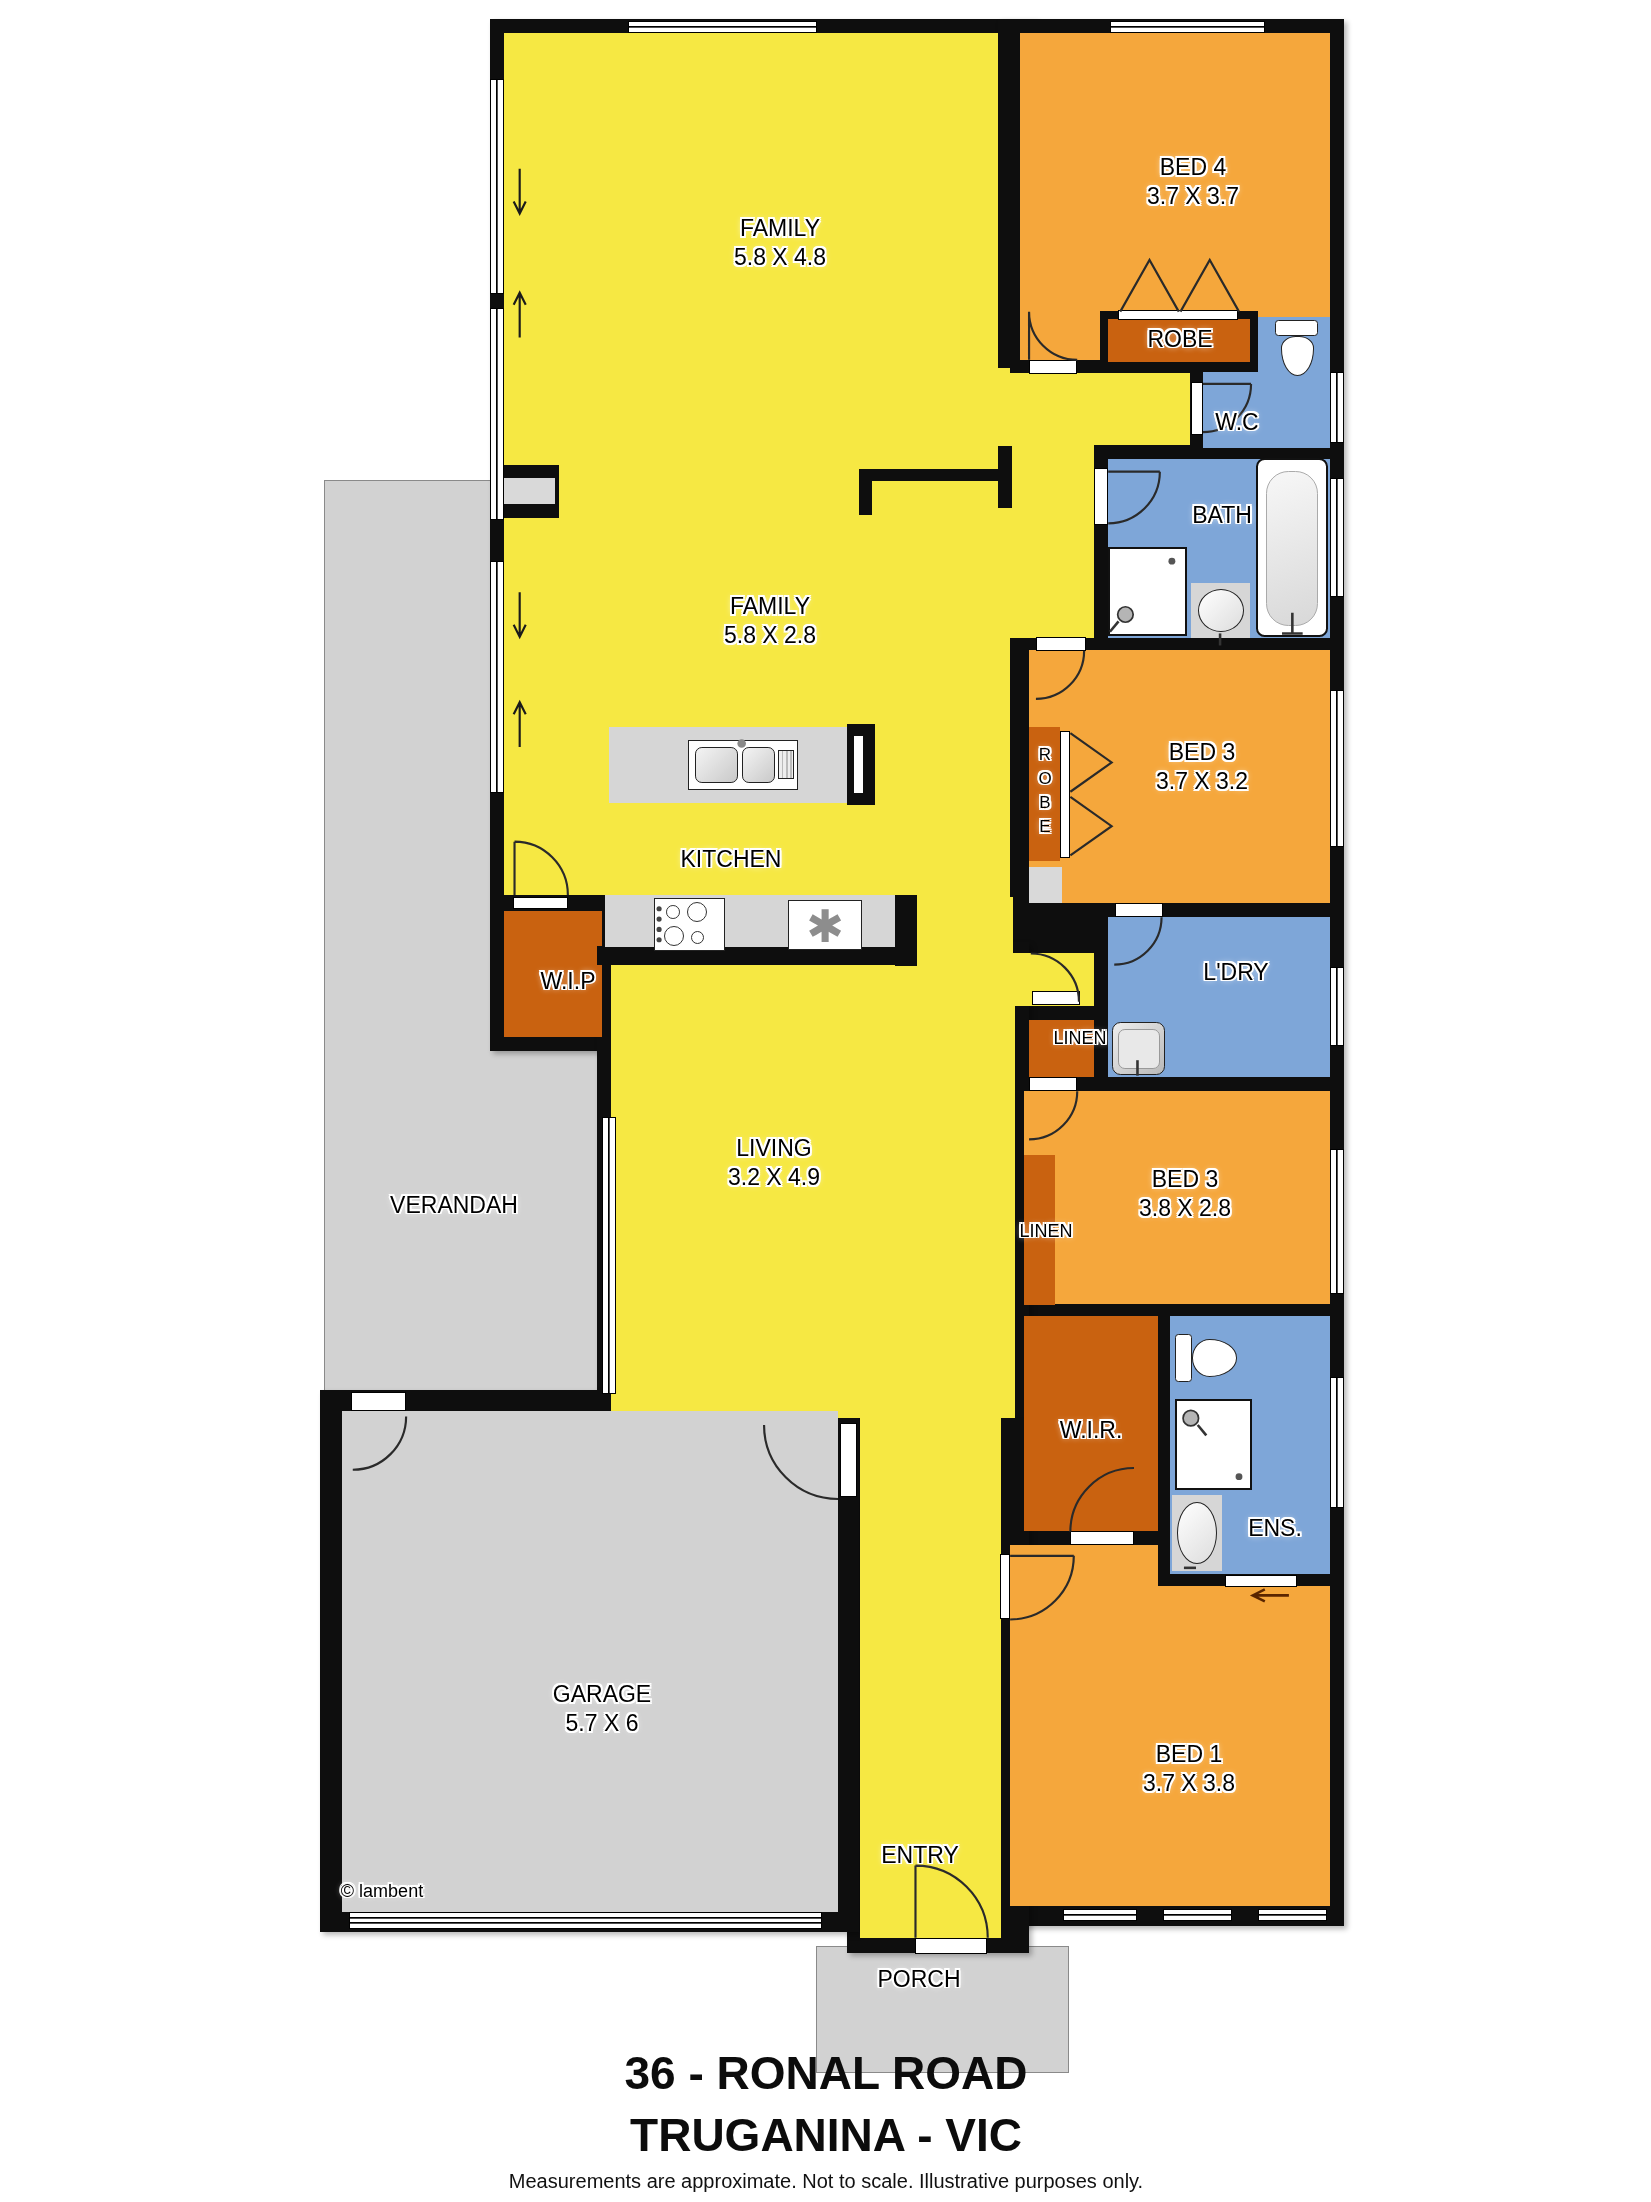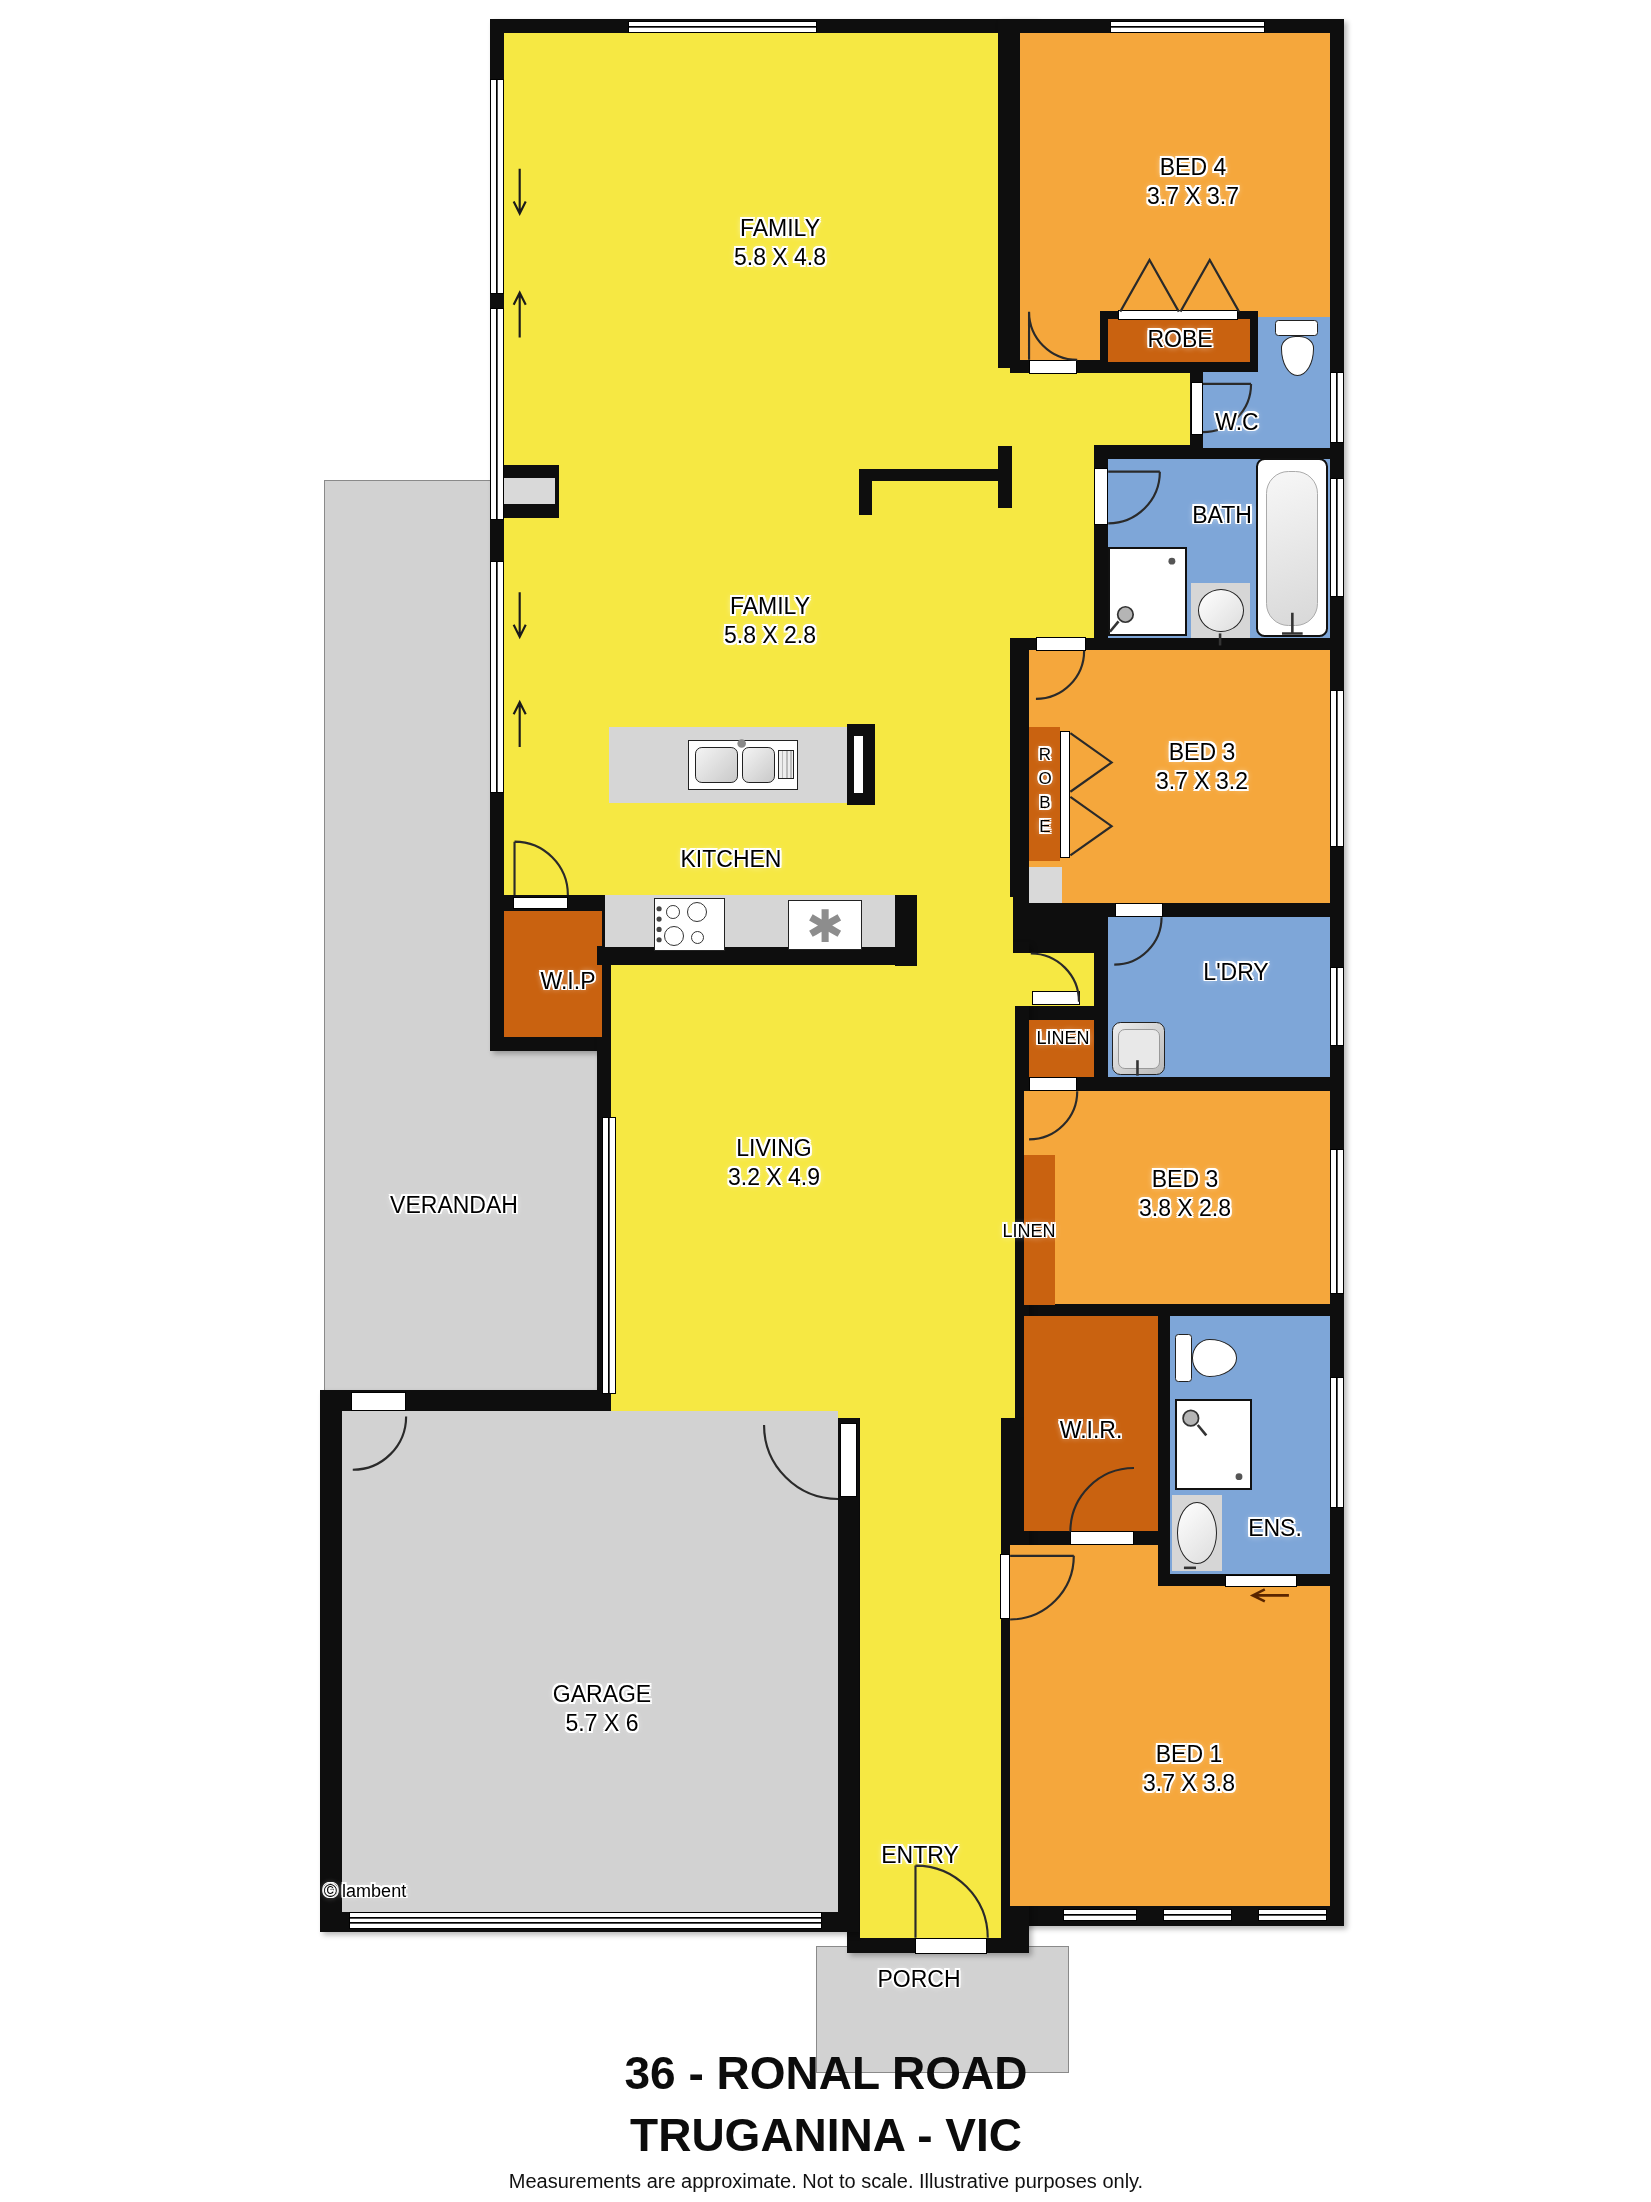--- a/index.html
+++ b/index.html
@@ -23,21 +23,21 @@
          background-image:linear-gradient(#000,#000),linear-gradient(#000,#000);
          background-repeat:no-repeat;background-size:100% 1.7px,100% 1.7px;
          background-position:0 30%,0 70%;}
   .door{position:absolute;background:#fff;border:1.7px solid #000;box-sizing:border-box;}
   .fix{position:absolute;background:#fff;border:2.6px solid #111;box-sizing:border-box;}
   .fix2{position:absolute;background:#fff;border:1.7px solid #222;box-sizing:border-box;}
   .lbl{position:absolute;transform:translate(-50%,-50%);font-size:23px;color:#000;
        white-space:nowrap;text-align:center;line-height:29px;
        text-shadow:-1.7px -1.7px 0 #fff,0 -1.7px 0 #fff,1.7px -1.7px 0 #fff,-1.7px 0 0 #fff,
                    1.7px 0 0 #fff,-1.7px 1.7px 0 #fff,0 1.7px 0 #fff,1.7px 1.7px 0 #fff,0 0 6px #fff;}
-  .lbl.small{font-size:18px;line-height:20.6px;}
+  .lbl.small{font-size:18px;line-height:20.6px;margin-left:17px;}
   .lbl.vert{writing-mode:vertical-rl;text-orientation:upright;font-size:17px;
             letter-spacing:5.2px;line-height:17px;}
   .burner{position:absolute;border:1.7px solid #333;border-radius:50%;background:#fff;box-sizing:border-box;}
   .title{position:absolute;left:826px;transform:translateX(-50%);font-weight:700;
          font-size:46px;color:#0c0c0c;white-space:nowrap;}
   .foot{position:absolute;left:826px;transform:translateX(-50%);font-size:20px;color:#111;white-space:nowrap;}
   svg.overlay{position:absolute;left:0;top:0;pointer-events:none;}
   .ast{position:absolute;font-size:45px;color:#8d8d8d;transform:translate(-50%,-50%);}
 </style>
 </head>

